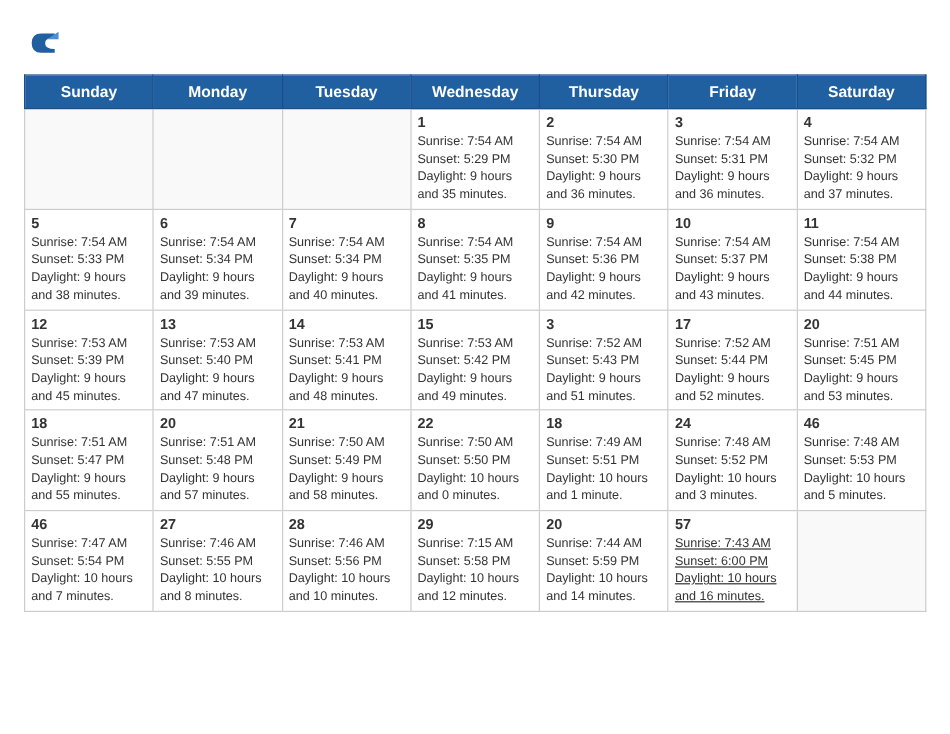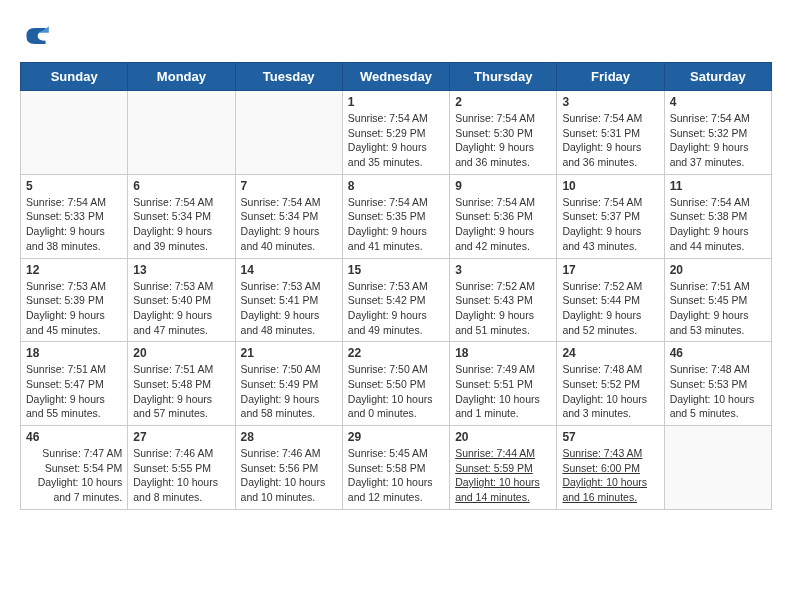--- a/index.html
+++ b/index.html
@@ -298,49 +298,49 @@
           <div class="day-num">46</div>
           <div class="day-info" style="white-space: pre-line;">Sunrise: 7:48 AM
 Sunset: 5:53 PM
 Daylight: 10 hours
 and 5 minutes.</div>
         </td>
       </tr>
       <tr>
         <td>
           <div class="day-num">46</div>
-          <div class="day-info" style="white-space: pre-line; text-align: right;">Sunrise: 7:47 AM
+          <div class="day-info" style="white-space: pre-line;">Sunrise: 7:47 AM
 Sunset: 5:54 PM
 Daylight: 10 hours
 and 7 minutes.</div>
         </td>
         <td>
           <div class="day-num">27</div>
           <div class="day-info" style="white-space: pre-line;">Sunrise: 7:46 AM
 Sunset: 5:55 PM
 Daylight: 10 hours
 and 8 minutes.</div>
         </td>
         <td>
           <div class="day-num">28</div>
           <div class="day-info" style="white-space: pre-line;">Sunrise: 7:46 AM
 Sunset: 5:56 PM
 Daylight: 10 hours
 and 10 minutes.</div>
         </td>
         <td>
           <div class="day-num">29</div>
-          <div class="day-info" style="white-space: pre-line;">Sunrise: 5:45 AM
+          <div class="day-info" style="white-space: pre-line;">Sunrise: 7:15 AM
 Sunset: 5:58 PM
 Daylight: 10 hours
 and 12 minutes.</div>
         </td>
         <td>
           <div class="day-num">20</div>
-          <div class="day-info" style="white-space: pre-line; text-decoration: underline;">Sunrise: 7:44 AM
+          <div class="day-info" style="white-space: pre-line;">Sunrise: 7:44 AM
 Sunset: 5:59 PM
 Daylight: 10 hours
 and 14 minutes.</div>
         </td>
         <td>
           <div class="day-num">57</div>
           <div class="day-info" style="white-space: pre-line; text-decoration: underline;">Sunrise: 7:43 AM
 Sunset: 6:00 PM
 Daylight: 10 hours
 and 16 minutes.</div>

